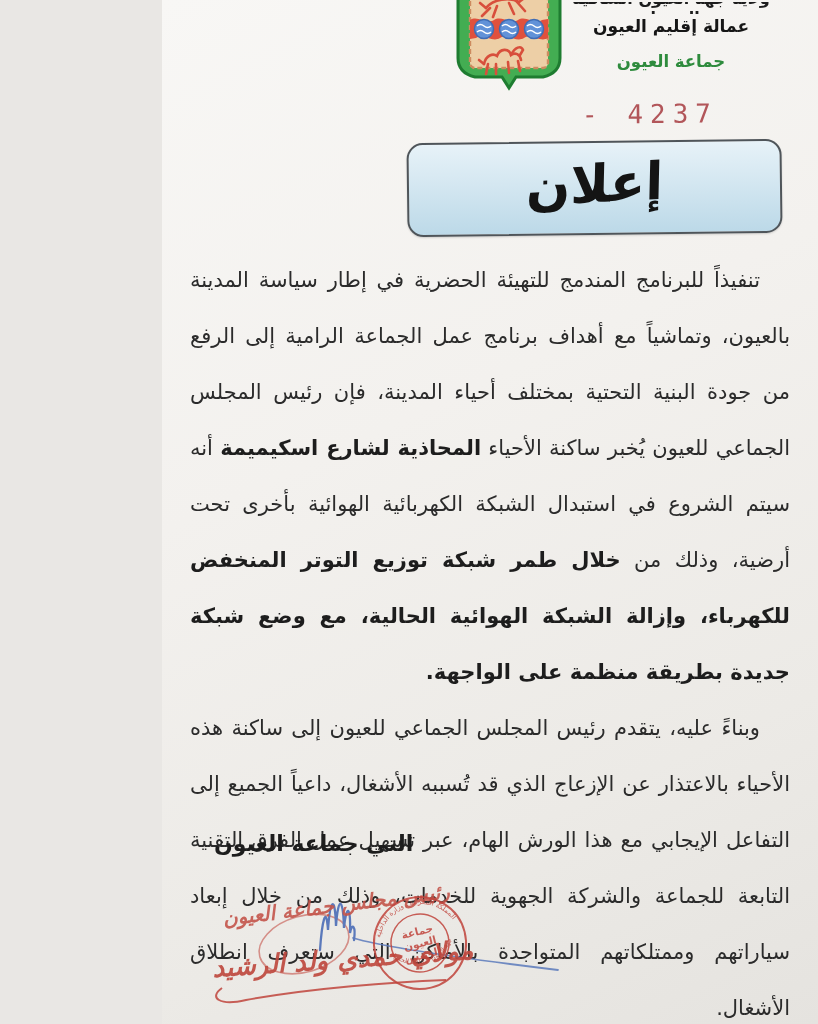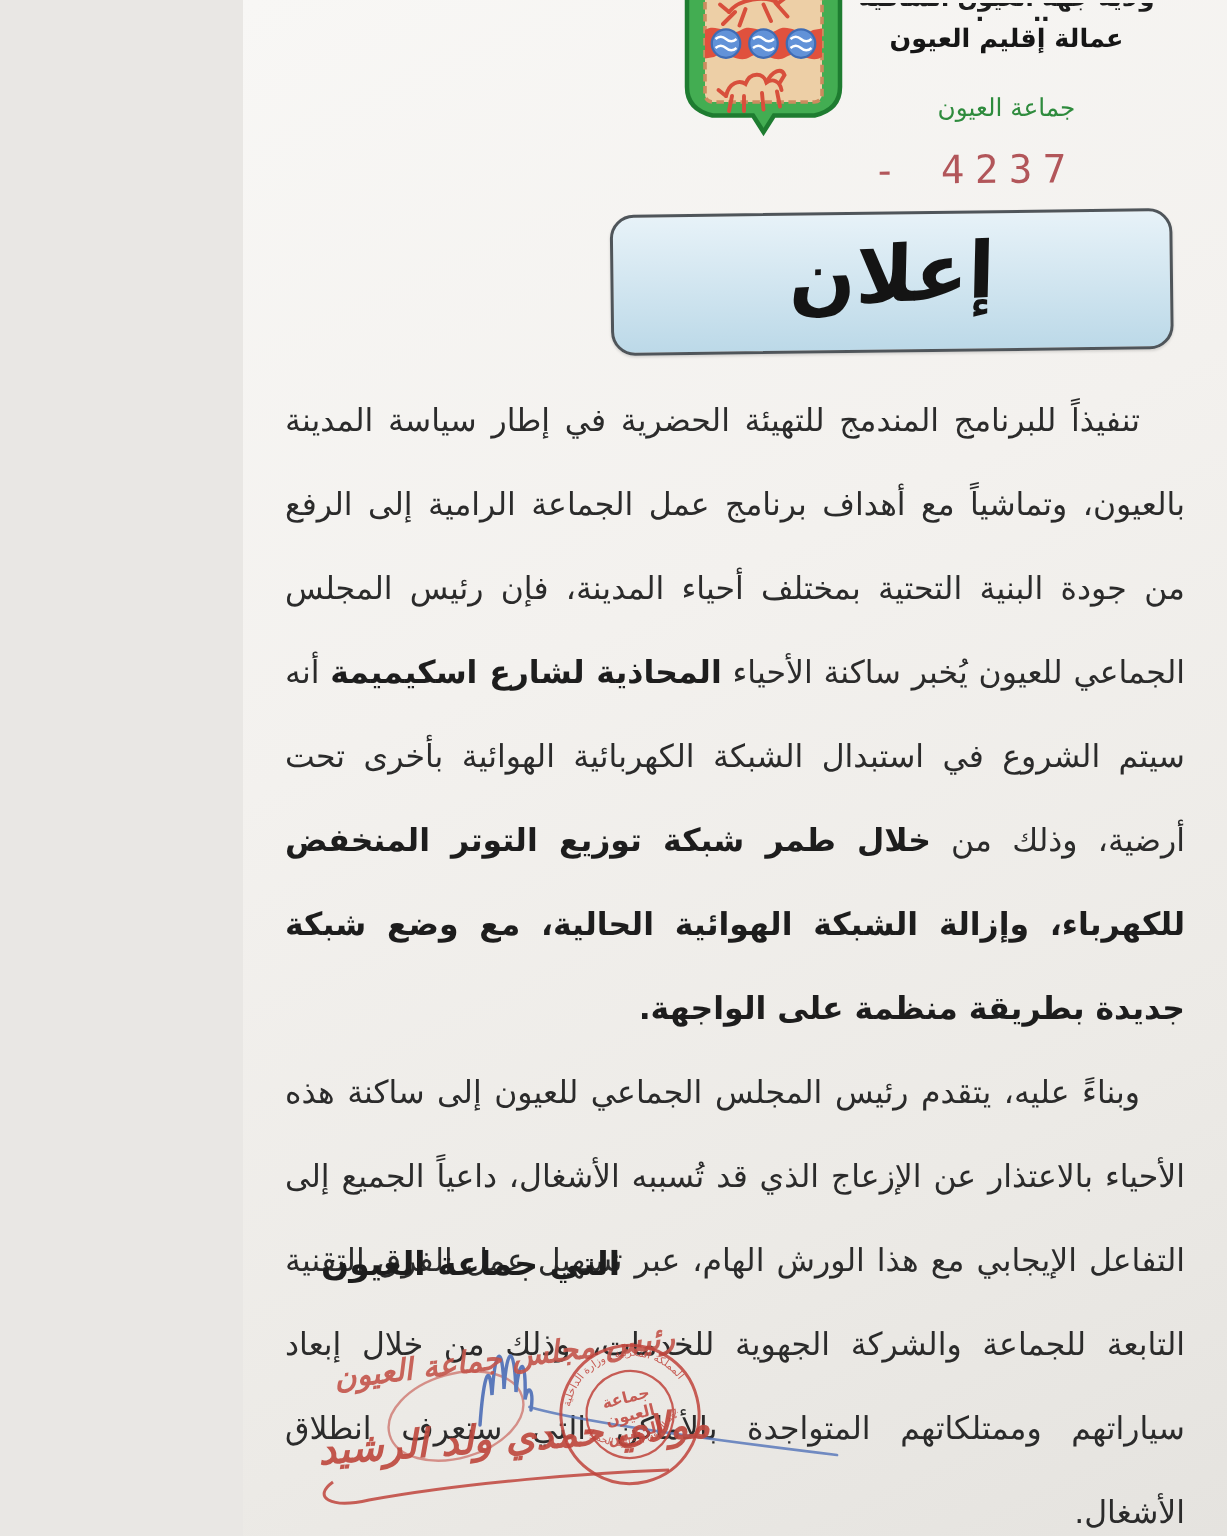--- a/index.html
+++ b/index.html
@@ -15,21 +15,21 @@
   }
   
   .emblem{position:absolute;left:286px;top:-16px;}
   .letterhead{
     position:absolute;top:2px;right:32px;width:230px;
     text-align:center;direction:rtl;
   }
   .lh-clipped{height:12px;overflow:hidden;}
   .lh-clipped span{display:block;margin-top:-13px;font-size:16px;font-weight:700;color:#1d1d1d;}
   .lh-prefecture{margin-top:2px;font-size:17px;font-weight:700;color:#161616;}
-  .lh-commune{margin-top:26px;font-size:16.5px;font-weight:400;color:#2e8b3d;}
+  .lh-commune{margin-top:16px;font-size:16.5px;font-weight:700;color:#2e8b3d;}
   .ref-number{
     position:absolute;top:99px;right:100px;direction:ltr;
     font-size:26px;letter-spacing:7px;color:#b2565a;
     font-family:"DejaVu Sans Mono","DejaVu Sans",monospace;font-weight:400;
     transform:rotate(-.5deg);
   }
   
   .announce-box{
     position:absolute;left:245px;top:141px;width:371px;height:90px;
     border:2px solid #4f555a;border-radius:16px;

